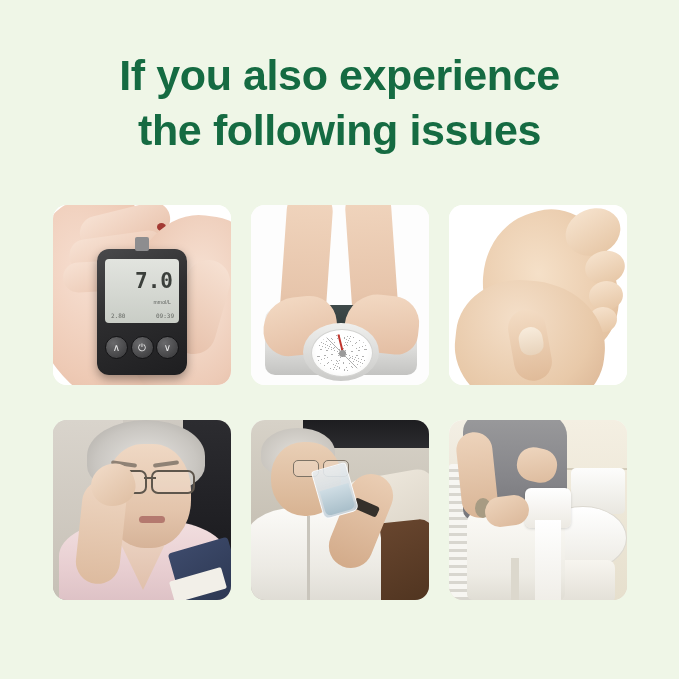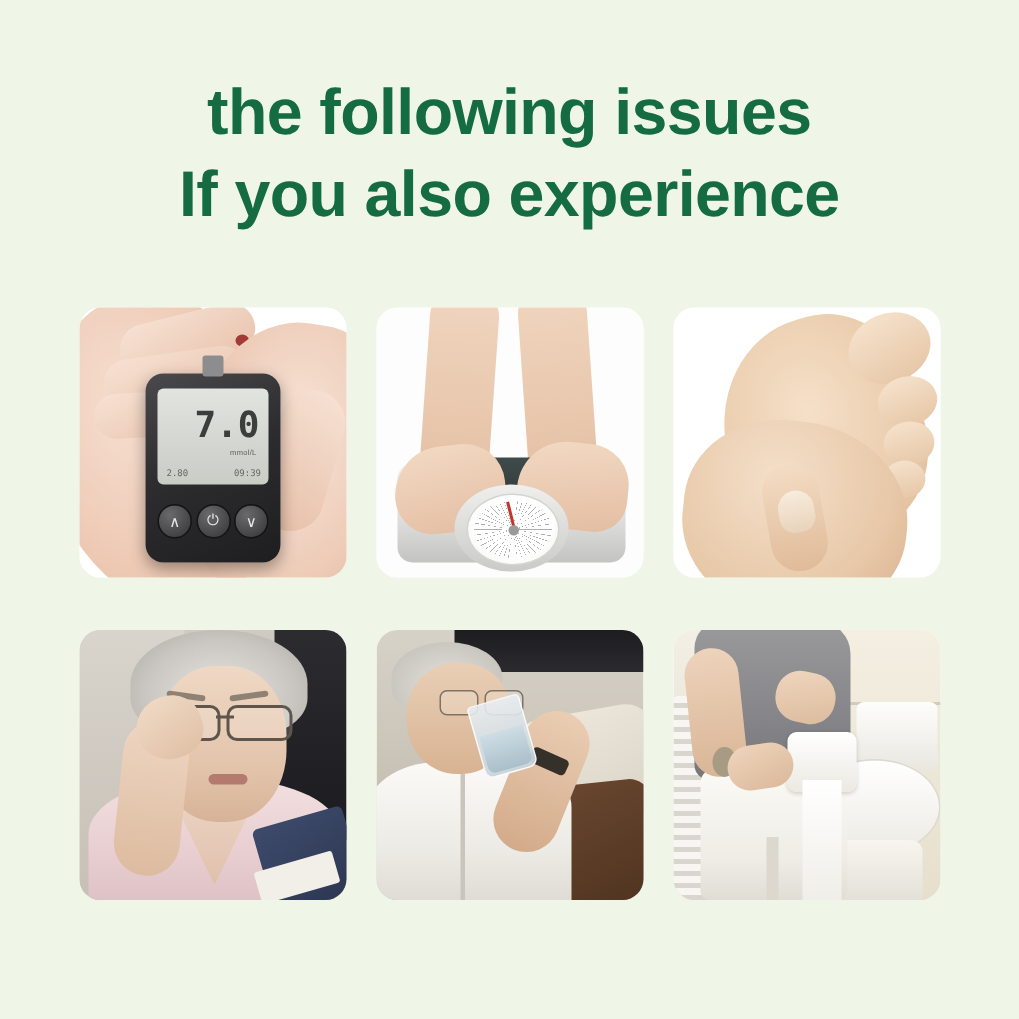--- a/index.html
+++ b/index.html
@@ -126,21 +126,21 @@
     left: 8px; top: 10px;
     width: 74px; height: 64px;
     background: linear-gradient(180deg, #e2e4df, #c9cdc6);
     border-radius: 4px;
   }
   .t1 .lcd-value {
     position: absolute;
     right: 6px; top: 12px;
     color: #3b3f3b;
     font-family: "DejaVu Sans Mono", monospace;
-    font-size: 24px;
+    font-size: 21px;
     font-weight: bold;
     letter-spacing: 0px;
     line-height: 1;
   }
   .t1 .lcd-unit {
     position: absolute;
     right: 8px; top: 40px;
     color: #5a5e5a;
     font-size: 5px;
     letter-spacing: 0.2px;
@@ -602,22 +602,22 @@
     background: linear-gradient(180deg, #f7f5ef, #e2dfd6);
     border-radius: 8px;
   }
 </style>
 </head>
 <body>
 
 <div class="poster">
 
   <div class="headline">
+    <span class="line">If you also experience</span>
     <span class="line">the following issues</span>
-    <span class="line">If you also experience</span>
   </div>
 
   <div class="grid">
 
     <div class="tile t1">
       <div class="scene">
         <div class="skin-left"></div>
         <div class="finger f1"></div>
         <div class="finger f2"></div>
         <div class="finger f3"></div>

